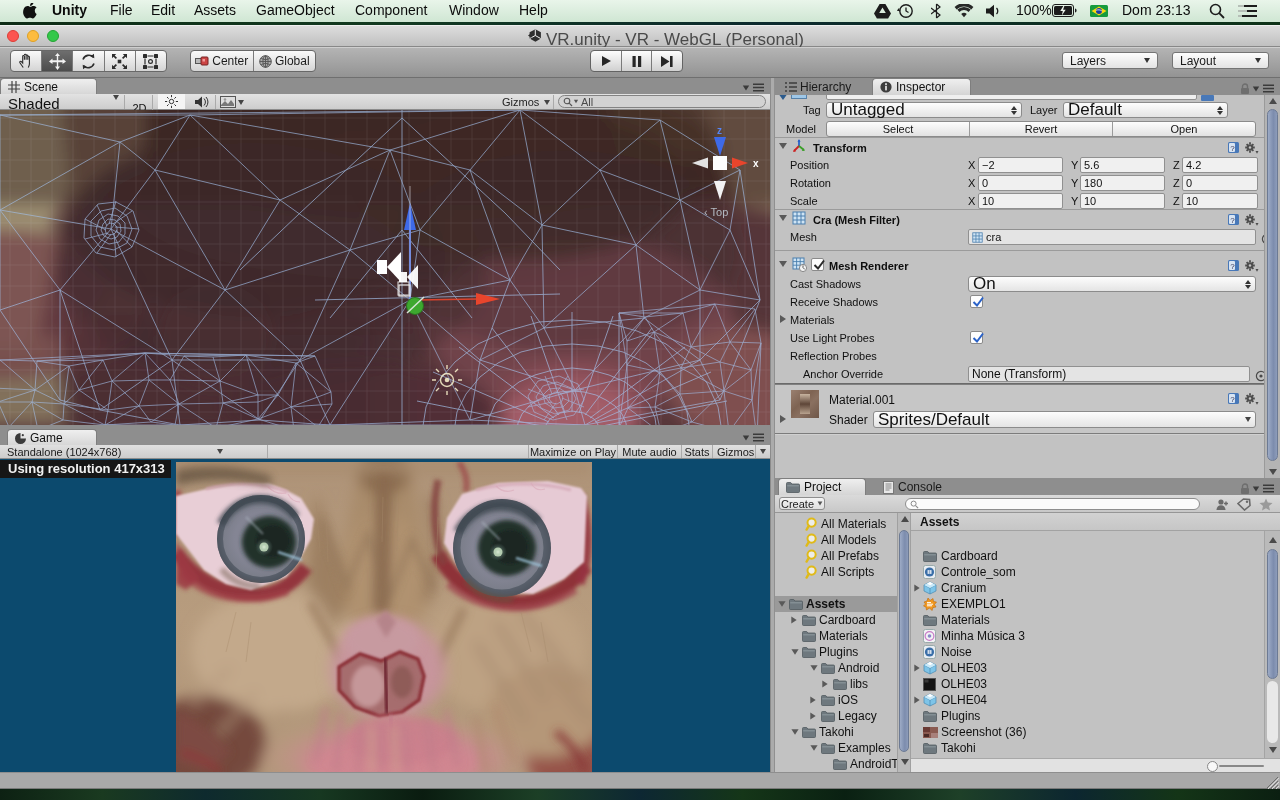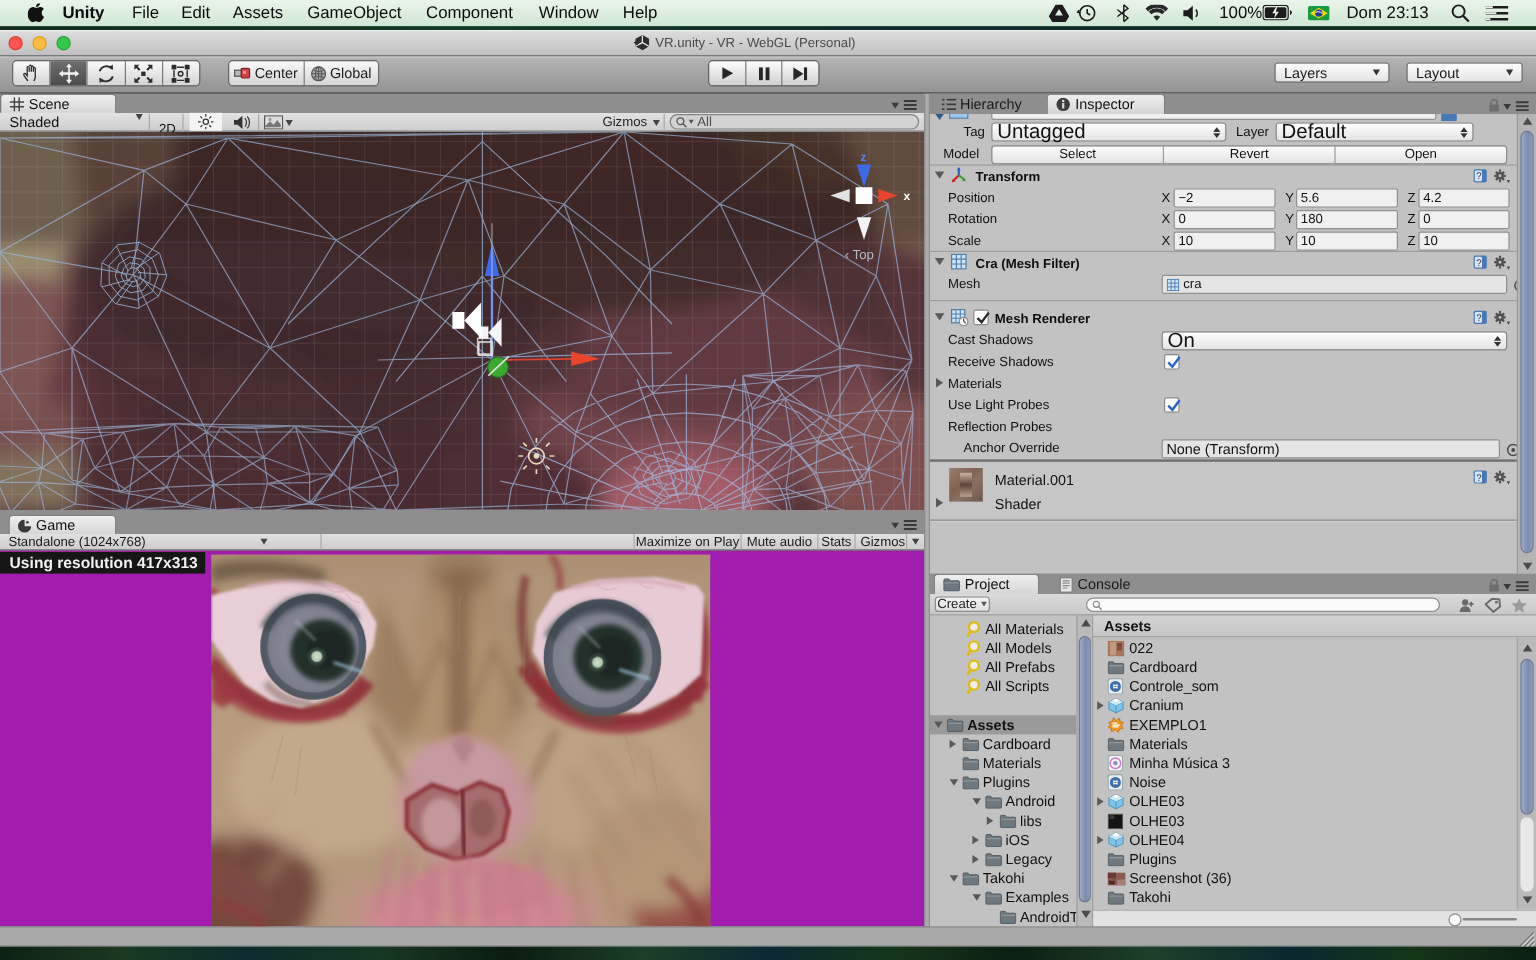--- a/index.html
+++ b/index.html
@@ -88,21 +88,21 @@
  <div class="ab" style="left:7px;top:5px;width:12px;height:12px;border-radius:50%;background:#fc5551;border:0.5px solid #dd3e36"></div>
  <div class="ab" style="left:27px;top:5px;width:12px;height:12px;border-radius:50%;background:#fdbc40;border:0.5px solid #dfa023"></div>
  <div class="ab" style="left:47px;top:5px;width:12px;height:12px;border-radius:50%;background:#34c84a;border:0.5px solid #24a434"></div>
  <svg class="ab" style="left:527px;top:3px" width="16" height="16" viewBox="0 0 16 16">
       <path fill="#2e2e2e" d="M8.4 1.2 13.9 4.3v6.3L8.4 13.8 2.6 10.6V4.3z"></path>
       <g stroke="#f2f2f2" stroke-width="1">
         <path d="M8.3 1.5v6M2.9 10.4l5.4-2.9M13.7 10.5 8.3 7.5" fill="none"></path>
       </g>
       <path fill="#2e2e2e" d="M1 7.5 4.5 5v5z"></path>
     </svg>
- <div class="ab" style="left:546px;top:4.5px;font-size:11px;color:#4a4a4a">VR.unity - VR - WebGL (Personal)</div>
+ <div class="ab" style="left:546px;top:4.5px;font-size:17px;color:#4a4a4a">VR.unity - VR - WebGL (Personal)</div>
 </div>
 
 <div class="ab" style="left:0;top:47px;width:1280px;height:31px;background:linear-gradient(#b5b5b5,#939393);border-bottom:1px solid #6f6f6f;box-shadow:inset 0 1px 0 #cfcfcf">
 </div>
 
 <div class="ab" style="left:10px;top:50px;width:157px;height:22px;border:1px solid #686868;border-radius:4px;background:linear-gradient(#fafafa,#d4d4d4);display:flex">
  <div style="flex:1;border-right:1px solid #7a7a7a;display:flex;align-items:center;justify-content:center">
   <svg width="16" height="16" viewBox="0 0 16 16">
         <path fill="none" stroke="#2c2c2c" stroke-width="1.1" d="M5.2 14.5c-1-1.8-2.6-3.4-3.4-5-.4-.9.8-1.7 1.6-.9l1.3 1.5V3.3c0-1.1 1.7-1.1 1.7 0v3.4m0-4.6c0-1.1 1.7-1.1 1.7 0v4.6m0-3.9c0-1.1 1.7-1.1 1.7 0v3.9m0-2.7c0-1.1 1.6-1.1 1.6 0V11c0 1.5-.6 2.4-1.2 3.5"></path>
       </svg>
@@ -190,21 +190,21 @@
  <div class="ab" style="right:6px;top:5px;display:flex;gap:3px;align-items:center">
       <span class="foldd" style="border-top-color:#3a3a3a;transform:scale(0.8)"></span>
       <svg width="11" height="9" viewBox="0 0 11 9">
         <g stroke="#3a3a3a" stroke-width="1.6">
           <path d="M0 1.2h11M0 4.5h11M0 7.8h11"></path>
         </g>
       </svg>
     </div>
 </div>
 <div class="ab" style="left:0;top:94px;width:770px;height:16px;background:linear-gradient(#e2e2e2,#cdcdcd);border-bottom:1px solid #8c8c8c">
- <div class="ab" style="left:3px;top:1px;width:122px;height:14px;font-size:12px;color:#111;display:flex;padding:0 5px;border-right:1px solid #aaa">Shaded<span class="dar" style="border-top-color:#444"></span></div>
+ <div class="ab" style="left:3px;top:1px;width:122px;height:14px;font-size:15px;color:#111;display:flex;padding:0 5px;border-right:1px solid #aaa">Shaded<span class="dar" style="border-top-color:#444"></span></div>
  <div class="ab" style="left:127px;top:1px;width:26px;height:25px;font-size:11px;color:#111;display:flex;align-items:center;justify-content:center;border-right:1px solid #aaa">2D</div>
  <div class="ab" style="left:158px;top:0px;width:27px;height:15px;background:#f4f4f4;display:flex;align-items:center;justify-content:center">
       <svg width="13" height="13" viewBox="0 0 13 13">
         <circle cx="6.5" cy="6.5" r="2.2" fill="none" stroke="#333"></circle>
         <g stroke="#333" stroke-width="1">
           <path d="M6.5 0v2.2M6.5 10.8V13M0 6.5h2.2M10.8 6.5H13M2 2l1.6 1.6M11 11 9.4 9.4M2 11l1.6-1.6M11 2 9.4 3.6"></path>
         </g>
       </svg>
     </div>
  <div class="ab" style="left:188px;top:1px;width:28px;height:14px;display:flex;align-items:center;justify-content:center;border-right:1px solid #aaa">
@@ -337,21 +337,21 @@
 <div class="ab" style="left:0;top:445px;width:770px;height:14px;background:linear-gradient(#e0e0e0,#cccccc);border-bottom:1px solid #8c8c8c;font-size:11px;color:#1a1a1a">
  <div class="ab" style="left:3px;top:0;width:265px;height:13px;display:flex;align-items:center;padding:0 4px;border-right:1px solid #aaa">Standalone (1024x768)<span class="dar" style="border-top-color:#444;margin-left:96px"></span></div>
  <div class="ab" style="left:528px;top:0;width:89px;height:13px;display:flex;align-items:center;justify-content:center;border-left:1px solid #aaa">Maximize on Play</div>
  <div class="ab" style="left:617px;top:0;width:64px;height:13px;display:flex;align-items:center;justify-content:center;border-left:1px solid #aaa">Mute audio</div>
  <div class="ab" style="left:681px;top:0;width:31px;height:13px;display:flex;align-items:center;justify-content:center;border-left:1px solid #aaa">Stats</div>
  <div class="ab" style="left:712px;top:0;width:43px;height:13px;display:flex;align-items:center;padding-left:4px;border-left:1px solid #aaa">Gizmos</div>
  <div class="ab" style="left:755px;top:0;width:15px;height:13px;display:flex;align-items:center;justify-content:center;border-left:1px solid #aaa">
       <span class="dar" style="margin:0;border-top-color:#444"></span>
     </div>
 </div>
-<div class="ab" style="left:0;top:459px;width:770px;height:313px;background:#a21caf;overflow:hidden">
+<div class="ab" style="left:0;top:459px;width:770px;height:313px;background:#0c4a6e;overflow:hidden">
  <div class="ab" style="left:176px;top:3px;width:416px;height:310px"><svg width="416" height="310" viewBox="0 0 416 310">
 <defs>
 <filter id="g1" x="-40%" y="-40%" width="180%" height="180%">
             <feGaussianBlur stdDeviation="1.2"></feGaussianBlur>
           </filter>
 <filter id="g2" x="-40%" y="-40%" width="180%" height="180%">
             <feGaussianBlur stdDeviation="2"></feGaussianBlur>
           </filter>
 <filter id="g4" x="-40%" y="-40%" width="180%" height="180%">
             <feGaussianBlur stdDeviation="4"></feGaussianBlur>
@@ -693,20 +693,21 @@
  <div class="ab" style="left:469px;top:136px"><svg width="15" height="13" viewBox="0 0 15 13">
         <g stroke="#4e4e4e" stroke-width="1.8">
           <path d="M6 1.2v2M6 9.8v2M1.2 6.5h2M8.8 6.5h2M2.6 3.1l1.4 1.4M8 8.5l1.4 1.4M2.6 9.9 4 8.5M8 4.5 9.4 3.1"></path>
         </g>
         <circle cx="6" cy="6.5" r="3.2" fill="#4e4e4e"></circle>
         <circle cx="6" cy="6.5" r="1.2" fill="#c6c6c6"></circle>
         <polygon points="11.5,10 14.5,10 13,12.8" fill="#4e4e4e"></polygon>
       </svg></div>
  <span class="fold ab" style="left:5px;top:160px"></span>
  <div class="lbl" style="left:54px;top:158px;font-size:12px">Shader</div>
+ <div class="drop" style="left:98px;top:156px;width:383px;height:17px">Sprites/Default<span class="dar" style="border-top-color:#444"></span></div>
  <div class="ab" style="left:0;top:178px;width:100%;height:1px;background:#7c7c7c"></div>
  <div class="ab" style="left:0;top:179px;width:100%;height:1px;background:#d0d0d0"></div>
 
 </div>
 
 <div class="ab" style="left:1264px;top:95px;width:16px;height:383px;background:#b4b4b4;border-left:1px solid #9a9a9a">
  <div class="ab" style="left:4px;top:3px;width:0;height:0;border-left:4px solid transparent;border-right:4px solid transparent;border-bottom:6px solid #4a4a4a"></div>
  <div class="ab" style="left:2px;top:14px;width:11px;height:352px;border-radius:6px;background:linear-gradient(90deg,#9dabc6,#7c8cad 60%,#8d9cba);border:1px solid #6c7a94"></div>
  <div class="ab" style="left:4px;top:374px;width:0;height:0;border-left:4px solid transparent;border-right:4px solid transparent;border-top:6px solid #4a4a4a"></div>
 </div>
@@ -922,30 +923,20 @@
     </div>
 
  <div class="ab" style="left:122px;top:35px;width:14px;height:260px;background:#bababa;border-left:1px solid #a0a0a0;border-right:1px solid #a0a0a0">
   <div class="ab" style="left:3px;top:3px;width:0;height:0;border-left:4px solid transparent;border-right:4px solid transparent;border-bottom:6px solid #4a4a4a"></div>
   <div class="ab" style="left:1px;top:17px;width:10px;height:222px;border-radius:5px;background:linear-gradient(90deg,#9dabc6,#7c8cad 60%,#8d9cba);border:1px solid #6c7a94"></div>
   <div class="ab" style="left:3px;top:246px;width:0;height:0;border-left:4px solid transparent;border-right:4px solid transparent;border-top:6px solid #4a4a4a"></div>
  </div>
 <div class="ab" style="left:136px;top:35px;width:369px;height:18px;background:linear-gradient(#d2d2d2,#c6c6c6);border-bottom:1px solid #a2a2a2">
       <span style="position:absolute;left:9px;top:2px;font-size:12px;font-weight:bold;color:#111">Assets</span>
     </div>
-<div class="ab row16" style="left:136px;top:54px;width:330px">
-      <span style="position:absolute;left:12px;display:inline-flex;align-items:center">
-        <svg width="14" height="13" viewBox="0 0 14 13">
-          <rect width="14" height="13" fill="#a8765e"></rect>
-          <rect x="2" y="1" width="5" height="11" fill="#c09a80"></rect>
-          <rect x="8" y="2" width="4" height="6" fill="#7e4a3a"></rect>
-        </svg>
-      </span>
-      <span style="position:absolute;left:30px;display:inline-flex;align-items:center">022</span>
-    </div>
 <div class="ab row16" style="left:136px;top:70px;width:330px">
       <span style="position:absolute;left:12px;display:inline-flex;align-items:center">
         <svg width="14" height="12" viewBox="0 0 14 12">
           <path d="M0.5 2.5 a1 1 0 0 1 1-1 h3.2 l1.2 1.5 h6.6 a1 1 0 0 1 1 1 v6.5 a1 1 0 0 1 -1 1 h-11 a1 1 0 0 1 -1-1z" fill="#6e787e" stroke="#525a60" stroke-width="0.8"></path>
           <path d="M1.2 4.8h11.6" stroke="#8d979d" stroke-width="1.1"></path>
         </svg>
       </span>
       <span style="position:absolute;left:30px;display:inline-flex;align-items:center">Cardboard</span>
     </div>
 <div class="ab row16" style="left:136px;top:86px;width:330px">

